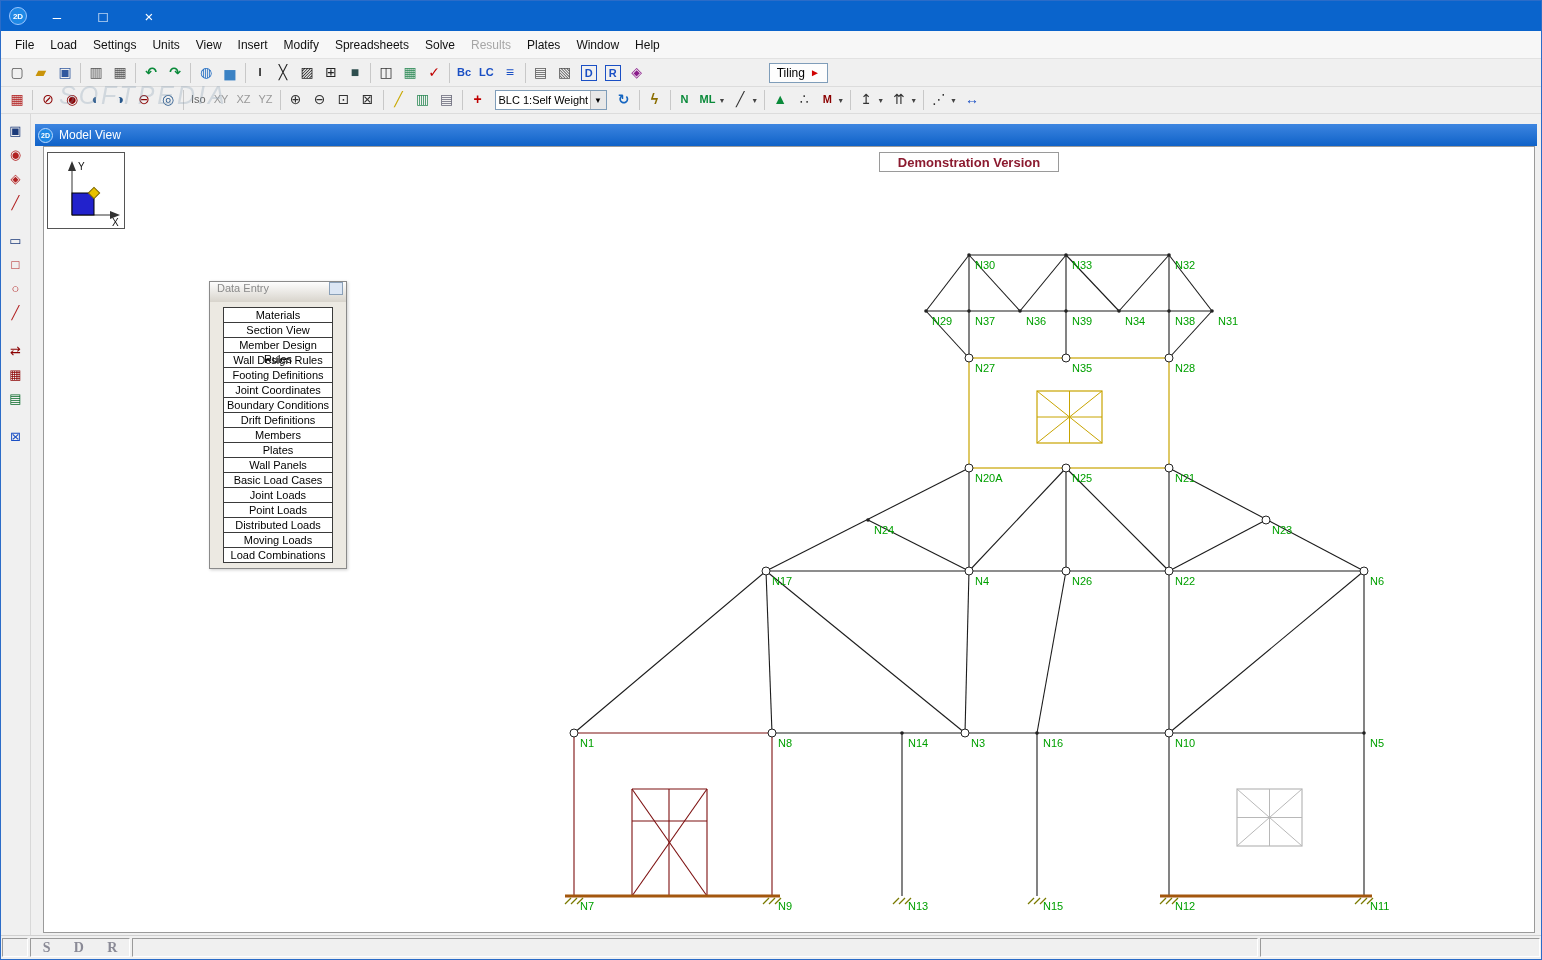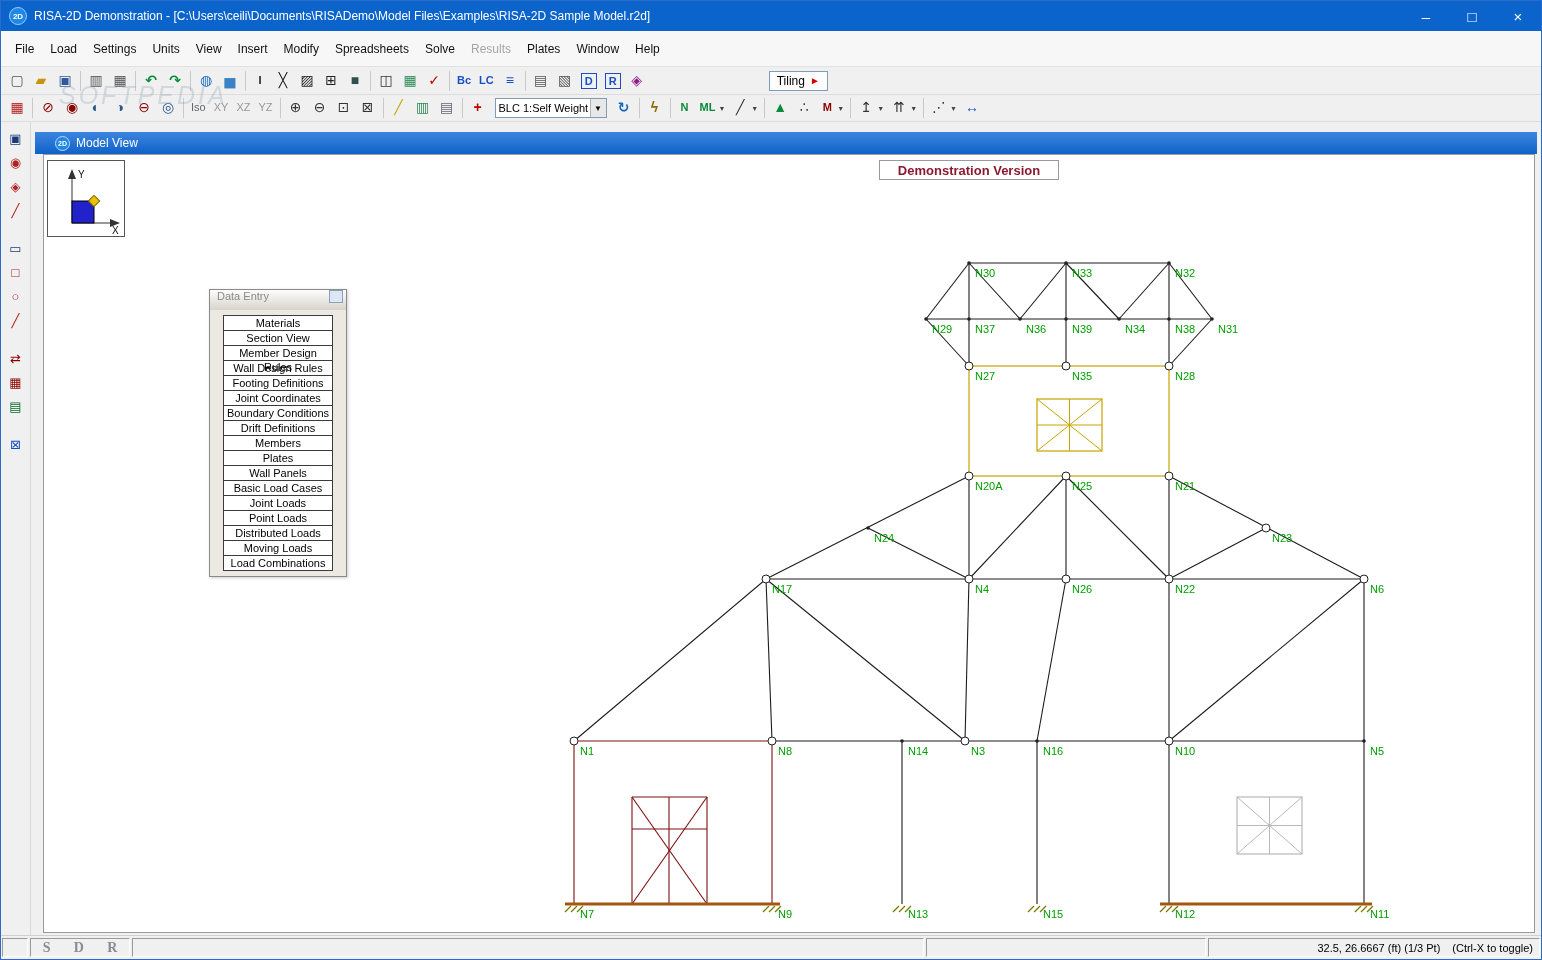--- a/index.html
+++ b/index.html
@@ -6,21 +6,21 @@
   *{box-sizing:border-box;margin:0;padding:0}
   body{margin:0;background:#444;font-family:"Liberation Sans","DejaVu Sans",sans-serif}
   .window{width:1542px;height:960px;display:flex;flex-direction:column;border:1px solid #2b6cc8;background:#f0f0f0;position:relative;overflow:hidden}
   
   .titlebar{height:30px;background:#0a64cc;color:#fff;display:flex;align-items:center;padding-left:8px;font-size:12px;flex:0 0 auto}
   .app-logo{width:18px;height:18px;border-radius:50%;background:#1e88e5;border:1px solid #9cc6ff;color:#fff;font-weight:bold;font-size:8px;display:flex;align-items:center;justify-content:center;margin-right:7px;flex:0 0 auto}
   .title-text{flex:1;white-space:nowrap;overflow:hidden}
   .win-buttons{display:flex;height:100%}
   .win-btn{width:46px;height:100%;display:flex;align-items:center;justify-content:center;font-size:15px;cursor:default}
   
-  .menubar{height:36px;background:#f7f7f7;border-bottom:1px solid #e2e2e2;display:flex;align-items:center;padding-left:6px;font-size:12px;flex:0 0 auto}
+  .menubar{height:28px;background:#f7f7f7;border-bottom:1px solid #e2e2e2;display:flex;align-items:center;padding-left:6px;font-size:12px;flex:0 0 auto}
   .menu-item{padding:3px 8px;color:#111;cursor:default}
   .menu-item.disabled{color:#a6a6a6}
   
   .toolbar{display:flex;align-items:center;background:#f0f0f0;border-bottom:1px solid #dcdcdc;padding:1px 4px;flex:0 0 auto}
   #toolbar1{height:28px}
   #toolbar2{height:27px}
   .tb-icons{display:flex;align-items:center}
   .tb-icon{min-width:24px;height:22px;line-height:21px;text-align:center;font-size:14px;cursor:default}
   .tb-icon.tb-text{font-size:11px;padding:0 4px;min-width:22px}
   .tb-icon.tb-boxed{border:1px solid currentColor;height:16px;line-height:14px;min-width:16px;margin:0 4px;font-size:11px}
@@ -30,21 +30,21 @@
   .tiling-arrow{color:#d00000;margin-left:5px;font-size:10px}
   .blc-select{width:112px;height:20px;border:1px solid #7f9db9;background:#fff;display:flex;align-items:center;font-size:11px;margin:0 5px;overflow:hidden;white-space:nowrap;cursor:default}
   .blc-value{flex:1;padding-left:3px;overflow:hidden}
   .blc-arrow{width:16px;height:100%;background:#e8e8e8;border-left:1px solid #b4b4b4;font-size:8px;display:flex;align-items:center;justify-content:center;flex:0 0 auto}
   
   .main{flex:1;display:flex;min-height:0}
   .left-toolbar{width:30px;background:#f0f0f0;border-right:1px solid #d8d8d8;display:flex;flex-direction:column;align-items:center;padding-top:5px;flex:0 0 auto}
   .lt-icon{width:22px;height:22px;line-height:21px;text-align:center;font-size:13px;margin:1px 0;cursor:default}
   .lt-gap{margin-top:15px}
   .client{flex:1;display:flex;flex-direction:column;padding:10px 4px 0 4px;min-width:0}
-  .mv-titlebar{height:22px;background:linear-gradient(#3d85e0,#0f62c8);color:#fff;display:flex;align-items:center;padding-left:20px;font-size:12px;flex:0 0 auto}
+  .mv-titlebar{height:22px;background:linear-gradient(#3d85e0,#0f62c8);color:#fff;display:flex;align-items:center;padding-left:3px;font-size:12px;flex:0 0 auto}
   .mv-logo{width:15px;height:15px;border-radius:50%;background:#1e88e5;border:1px solid #bcd9ff;color:#fff;font-size:7px;font-weight:bold;display:flex;align-items:center;justify-content:center;margin-right:6px}
   .canvas{flex:1;background:#fff;border:1px solid #9a9a9a;margin:0 2px 2px 8px;position:relative;overflow:hidden}
   #model-svg{position:absolute;left:0;top:0}
   .axis-box{position:absolute;left:3px;top:5px;width:78px;height:77px;border:1px solid #555;background:#fff}
   .demo-banner{position:absolute;left:835px;top:5px;width:180px;height:20px;border:1px solid #9a9a9a;background:#fff;color:#8b1a2f;font-weight:bold;font-size:13px;display:flex;align-items:center;justify-content:center}
   .data-entry{position:absolute;left:165px;top:134px;width:138px;background:#ece9e2;border:1px solid #8a8a8a;box-shadow:1px 1px 3px rgba(0,0,0,.2);padding:0 0 5px 0}
   .de-header{height:20px;display:flex;align-items:flex-start;padding:0 3px 0 7px;color:#8a8a8a;font-size:11px;background:linear-gradient(#fdfdfd,#d8d4cc)}
   .de-pin{width:14px;height:13px;margin-left:auto;border:1px solid #8aa0b8;background:#dce6f4}
   .de-items{margin-top:6px;padding:0 13px}
   .de-item{height:16px;line-height:14px;text-align:center;font-size:11px;background:#fff;border:1px solid #3a3a3a;margin-top:-1px;cursor:default}
@@ -60,21 +60,20 @@
 </style>
 </head>
 <body>
 
 <div class="window">
 
   <div class="watermark">SOFTPEDIA</div>
 
   <div class="titlebar">
     <span class="app-logo">2D</span>
-    <span class="title-text">RISA-2D Demonstration - [C:\Users\ceili\Documents\RISADemo\Model Files\Examples\RISA-2D Sample Model.r2d]</span>
     <div class="win-buttons">
       <div class="win-btn">–</div>
       <div class="win-btn">□</div>
       <div class="win-btn">×</div>
     </div>
   </div>
 
   <div class="menubar" id="menubar">
       <span class="menu-item">File</span>
       <span class="menu-item">Load</span>
@@ -409,19 +408,15 @@
 
   <div class="statusbar">
     <div class="sb-seg sb-first"></div>
     <div class="sb-seg sb-letters" id="sb-letters">
         <span>S</span>
         <span>D</span>
         <span>R</span>
       </div>
     <div class="sb-seg sb-fill"></div>
     <div class="sb-seg sb-mid"></div>
-    <div class="sb-seg sb-right">
-      <span>32.5, 26.6667 (ft) (1/3 Pt)</span>
-      <span>(Ctrl-X to toggle)</span>
-    </div>
   </div>
 
 </div>
 
 </body></html>

